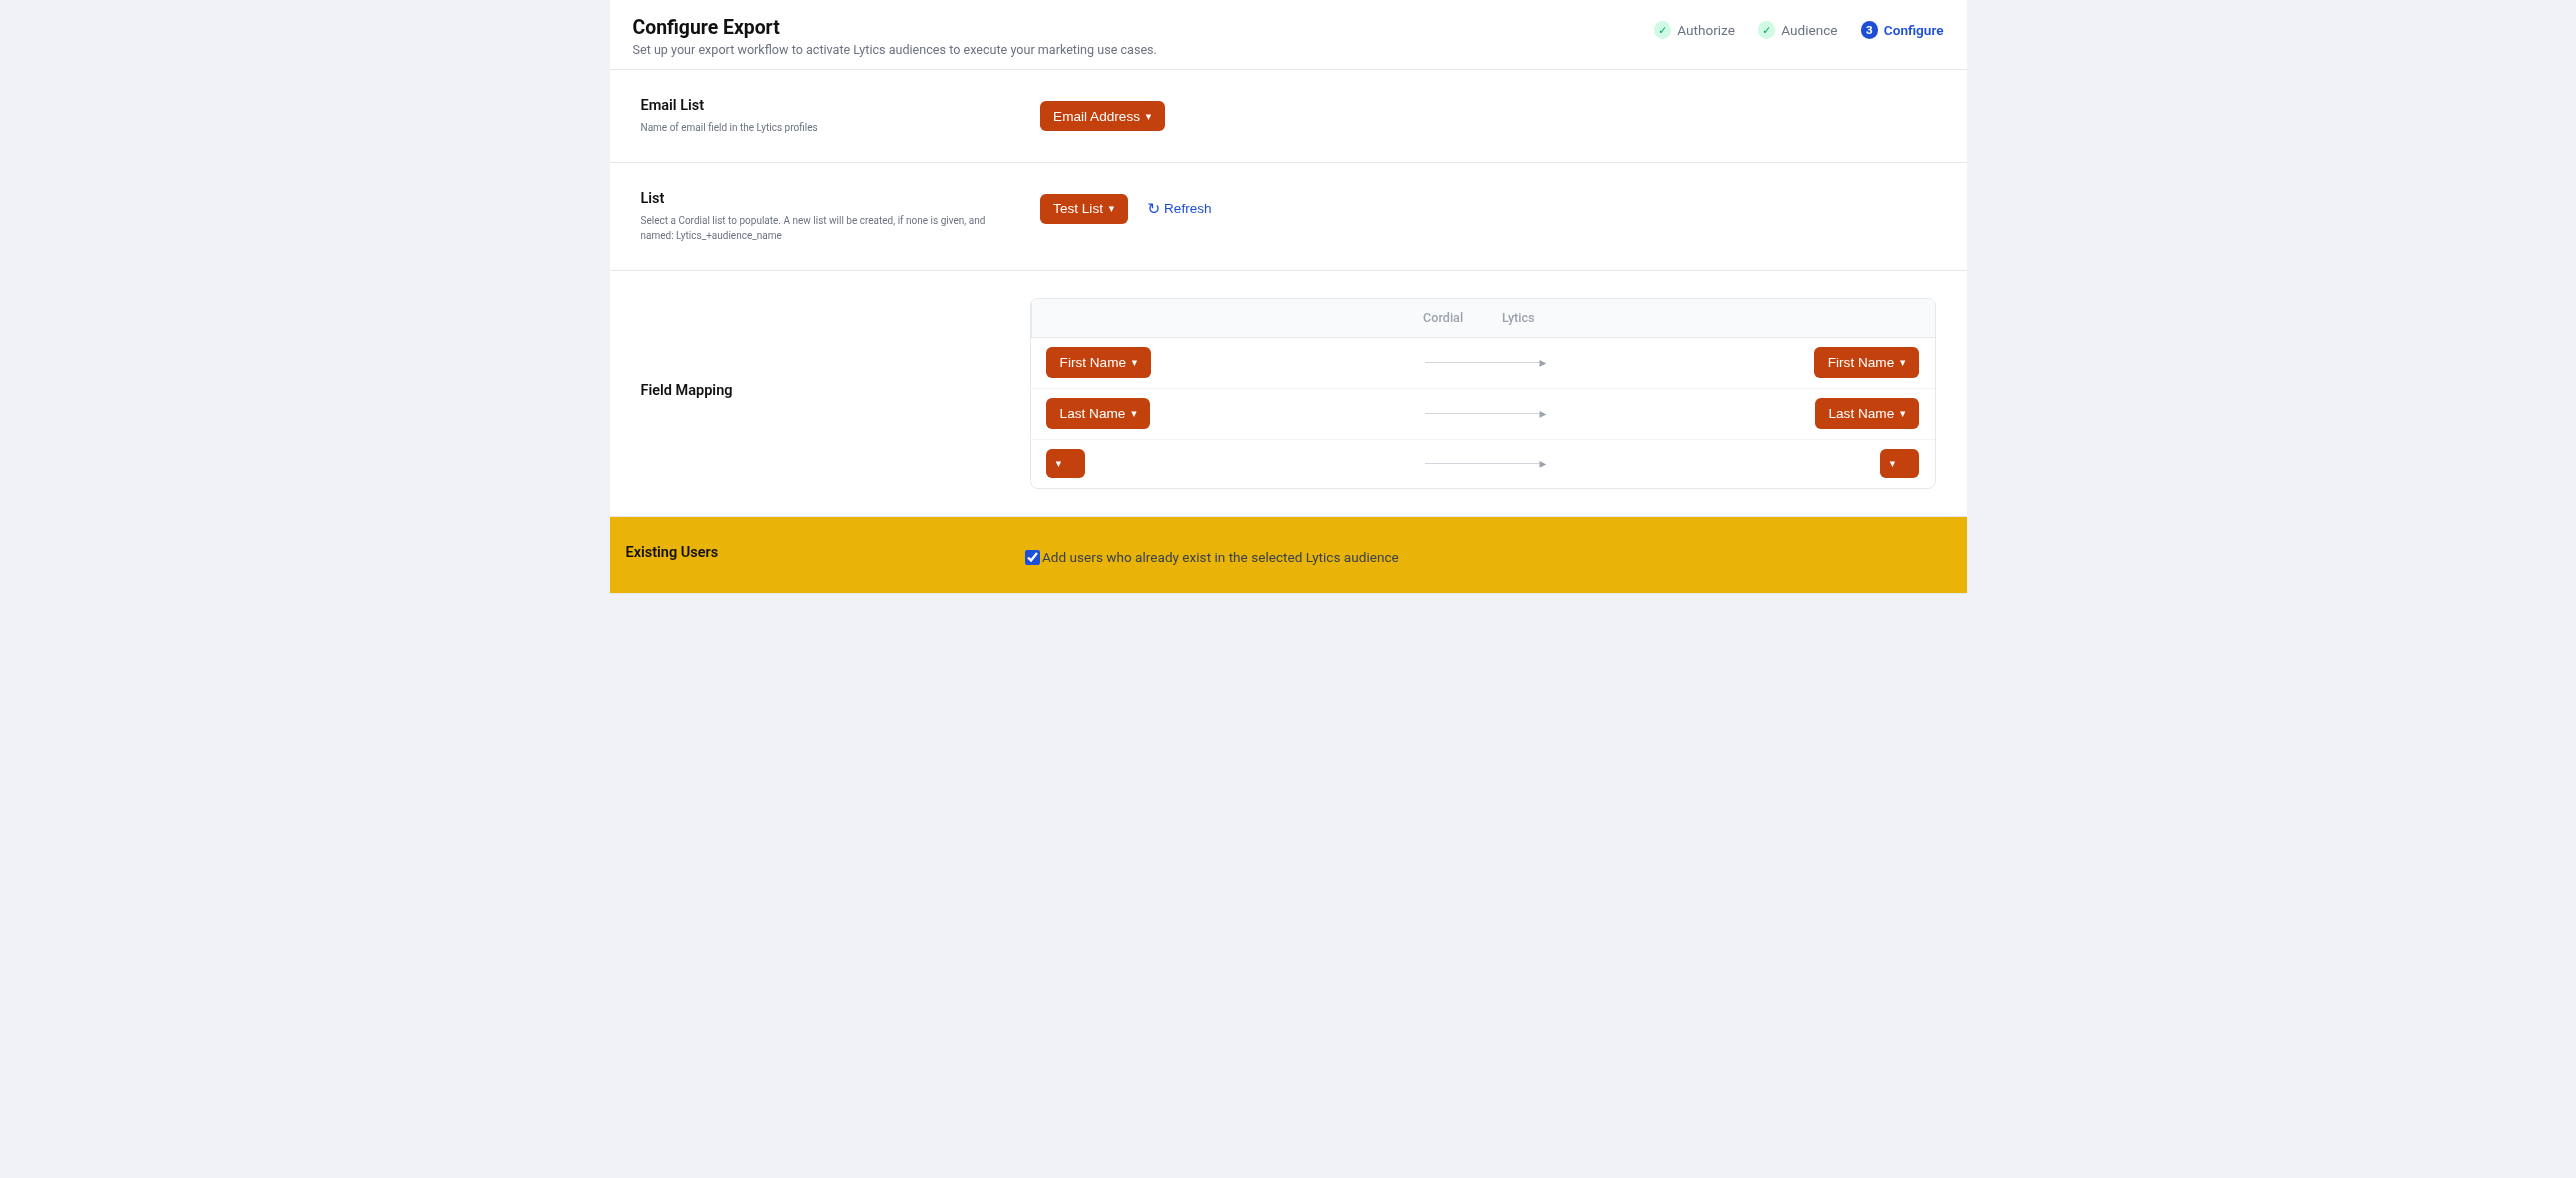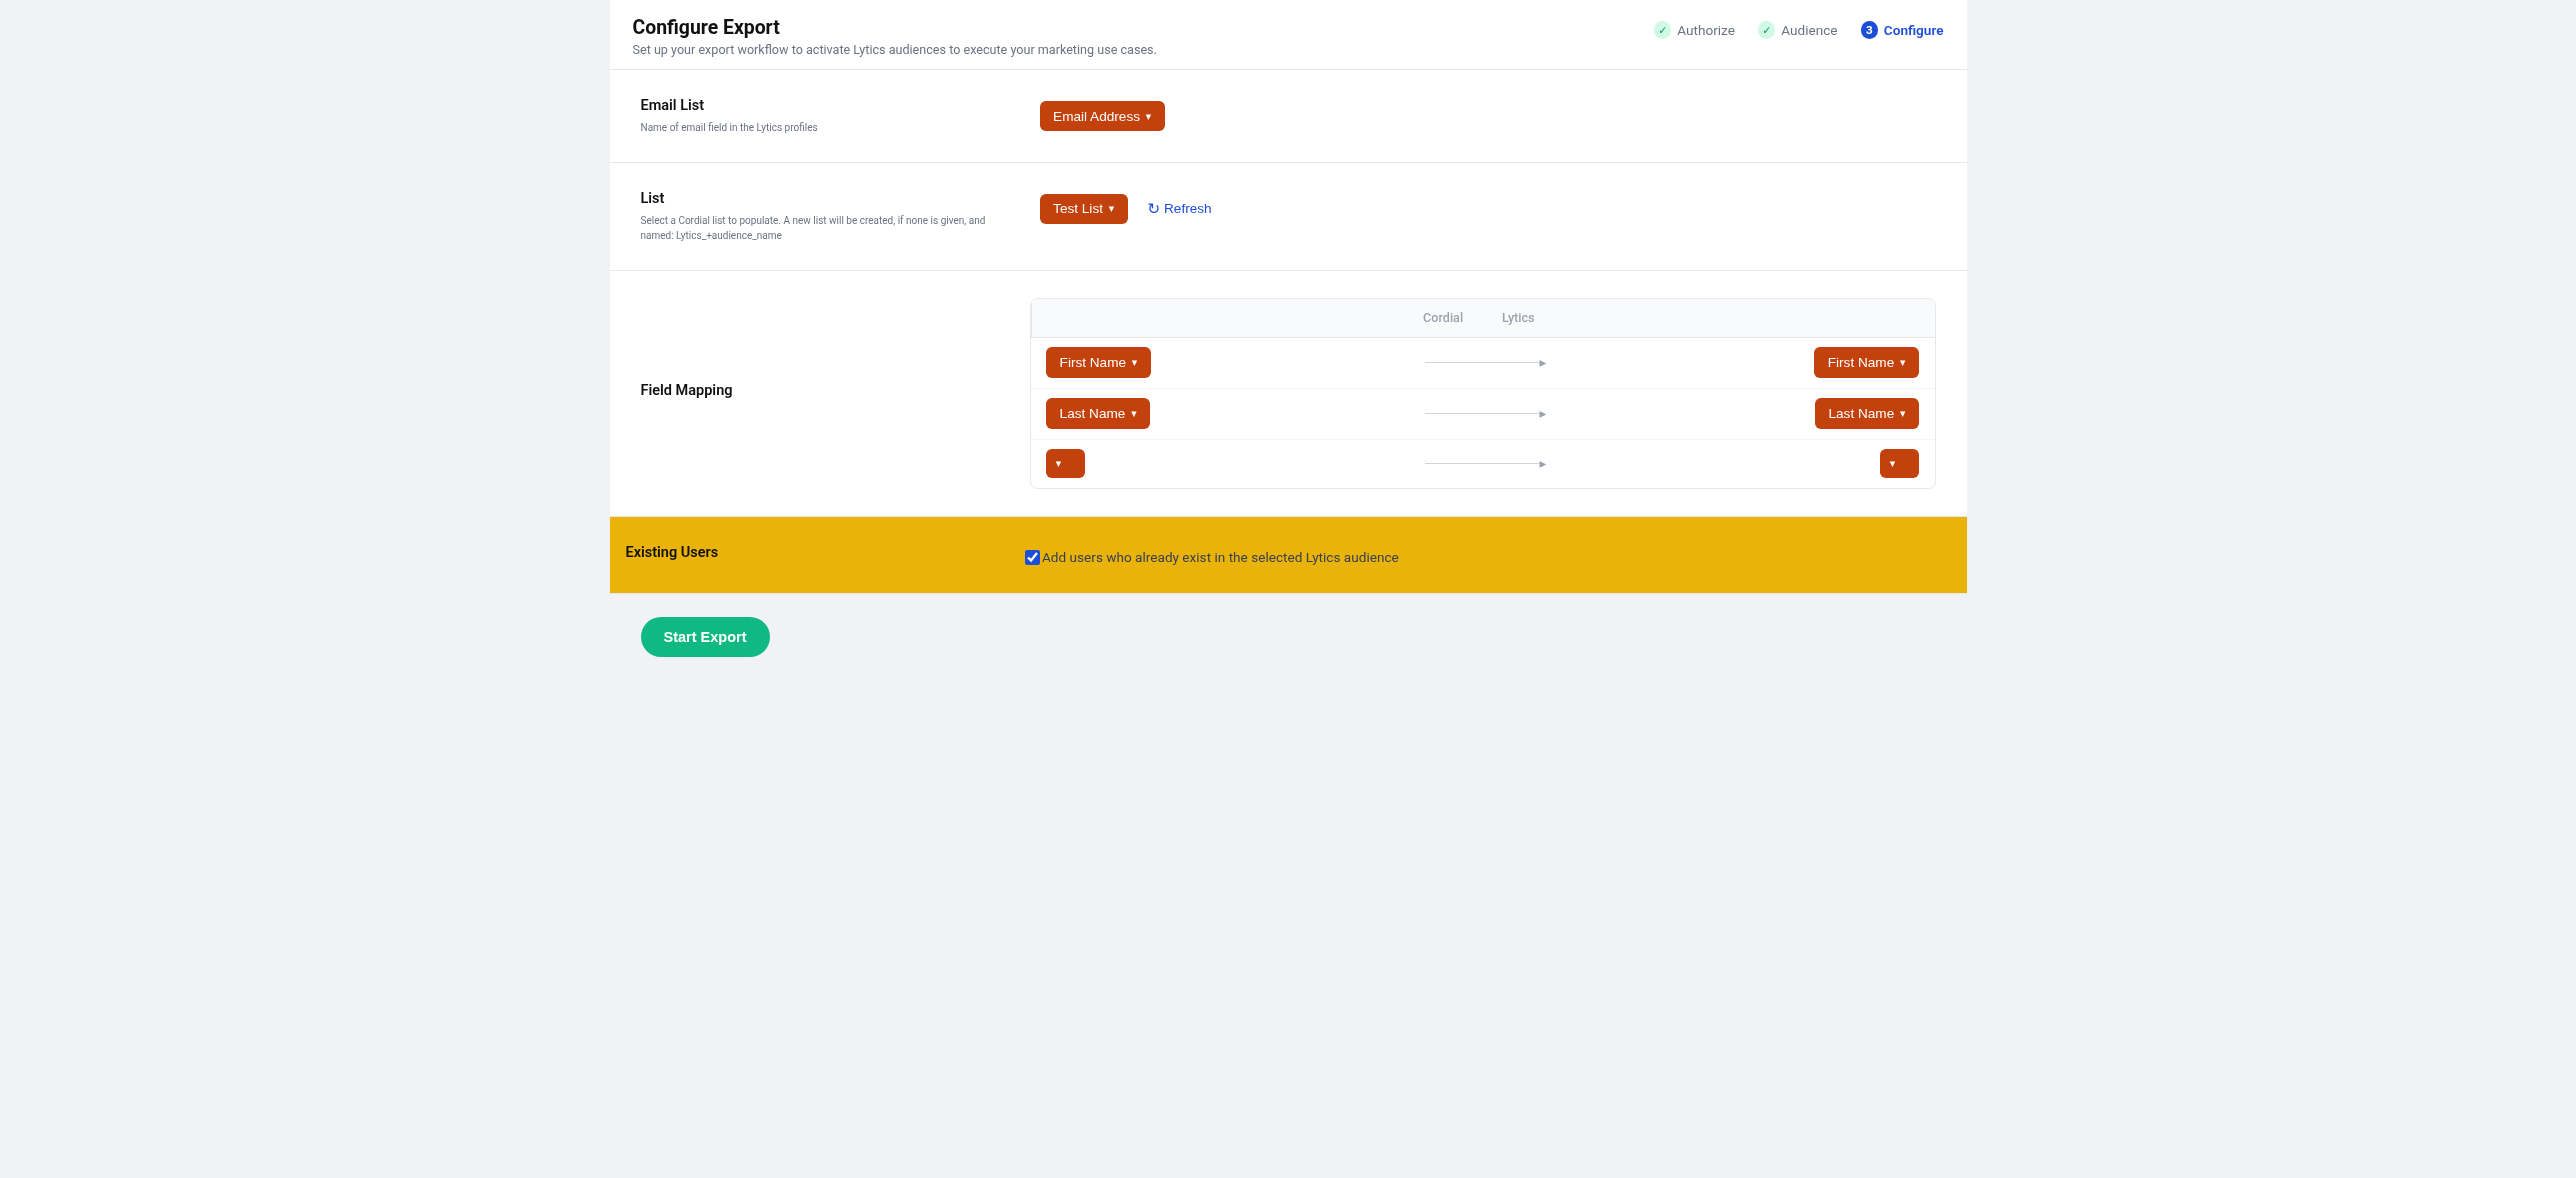--- a/index.html
+++ b/index.html
@@ -423,18 +423,15 @@
       <div class="section-control">
         <label class="checkbox-label">
           <input type="checkbox" checked="" style="">
           <span>Add users who already exist in the selected Lytics audience</span>
         </label>
       </div>
     </div>
 
   </div>
 
-  <div class="footer">
-    <button class="btn-start-export">Start Export</button>
-  </div>
 
 </div>
 
 
 </body></html>

